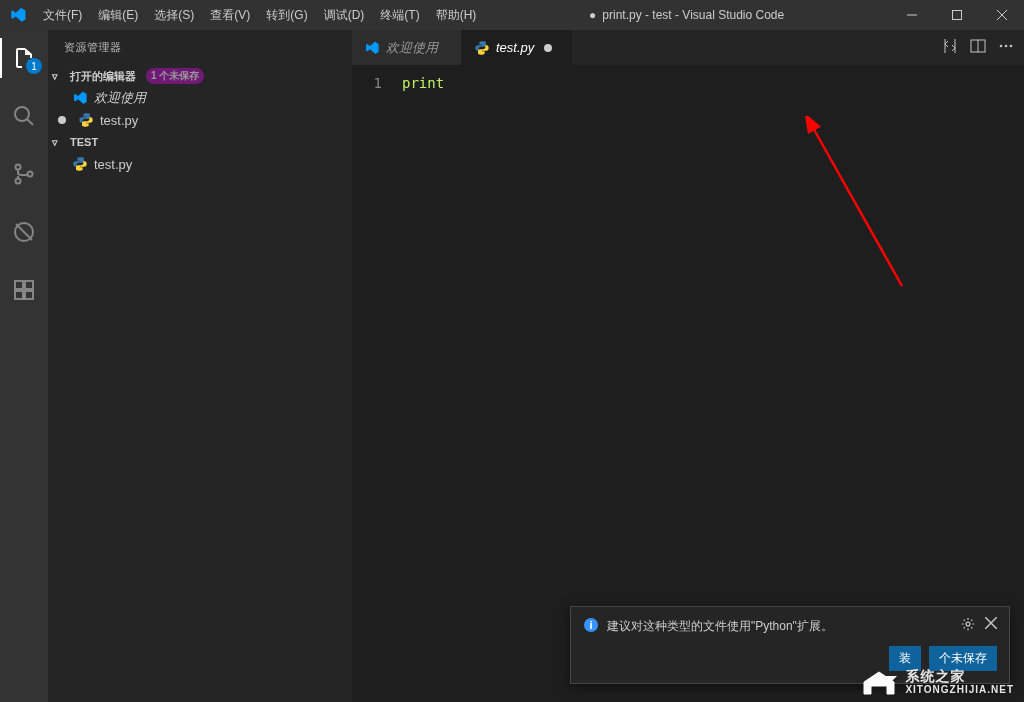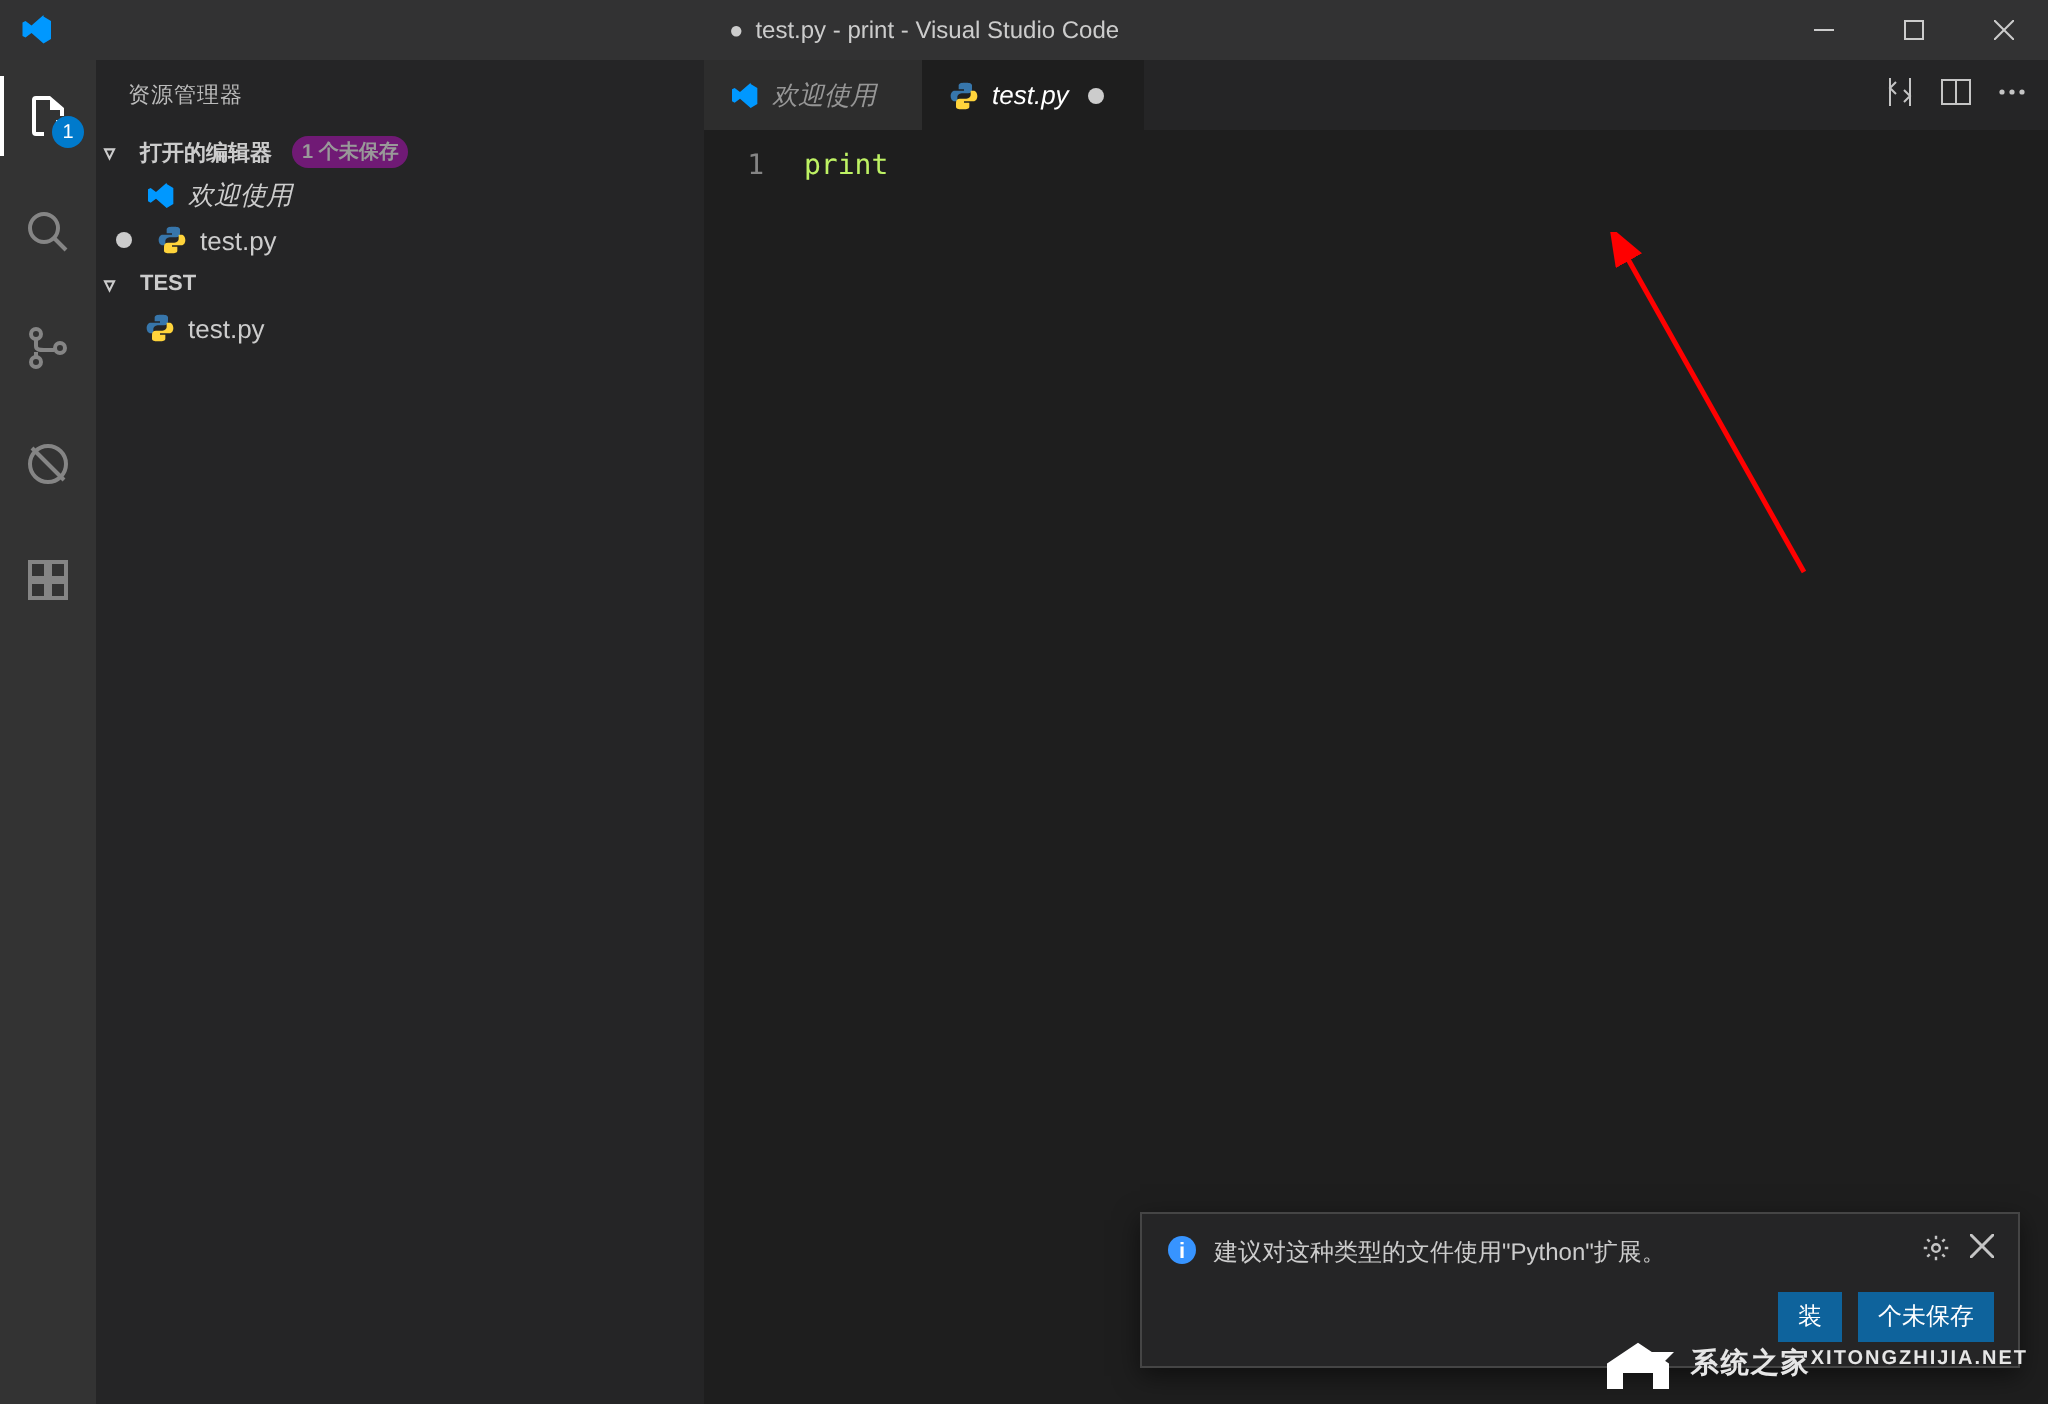--- a/index.html
+++ b/index.html
@@ -72,34 +72,44 @@
 .notif-msg { flex: 1; font-size: 12px; color: #cccccc; line-height: 1.5; }
 .notif-icons { display: flex; gap: 10px; color: #c5c5c5; }
 .notif-icons span { cursor: pointer; }
 .notif-actions { display: flex; justify-content: flex-end; gap: 8px; margin-top: 10px; }
 .notif-btn { background: #0e639c; color: #fff; border: none; padding: 4px 10px; font-size: 12px; cursor: pointer; }
 
 .arrow { position: absolute; left: 450px; top: 86px; pointer-events: none; }
 
 .watermark { position: absolute; bottom: 6px; right: 10px; display: flex; align-items: center; gap: 6px; color: #e6e6e6; font-size: 10px; letter-spacing: 1px; }
 .watermark .logo2 { width: 40px; height: 28px; }
-.watermark .txt { display: flex; flex-direction: row; line-height: 1.1; font-weight: bold; justify-content: space-between; }
+.watermark .txt { display: flex; flex-direction: column; line-height: 1.1; font-weight: bold; justify-content: space-between; }
 </style>
 </head>
 <body>
 
 <div class="titlebar">
   <div class="logo">
     <svg width="18" height="18" viewBox="0 0 24 24">
         <path fill="#0098ff" d="M17 3l5 3v12l-5 3-8-7-4 3-2-1V7l2-1 4 3 8-7z"></path>
       </svg>
   </div>
+  <div class="menu">
+    <div class="menu-item">文件(F)</div>
+    <div class="menu-item">编辑(E)</div>
+    <div class="menu-item">选择(S)</div>
+    <div class="menu-item">查看(V)</div>
+    <div class="menu-item">转到(G)</div>
+    <div class="menu-item">调试(D)</div>
+    <div class="menu-item">终端(T)</div>
+    <div class="menu-item">帮助(H)</div>
+  </div>
   <div class="title-center">
     <span>●</span>
-    <span>test.py - print - Visual Studio Code</span>
+    <span>print.py - test - Visual Studio Code</span>
   </div>
   <div class="win-controls">
     <div class="win-btn">
       <svg width="10" height="10">
           <line x1="0" y1="5" x2="10" y2="5" stroke="#ccc" stroke-width="1"></line>
         </svg>
     </div>
     <div class="win-btn">
       <svg width="10" height="10">
           <rect x="0.5" y="0.5" width="9" height="9" stroke="#ccc" fill="none" stroke-width="1"></rect>

